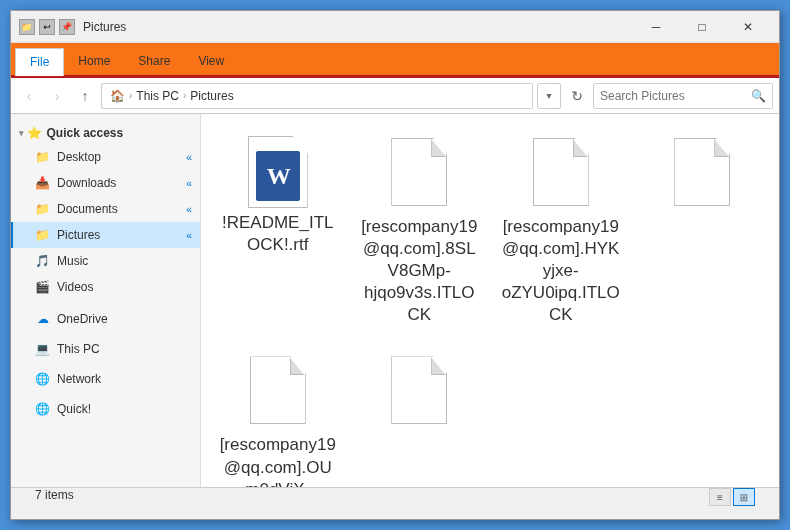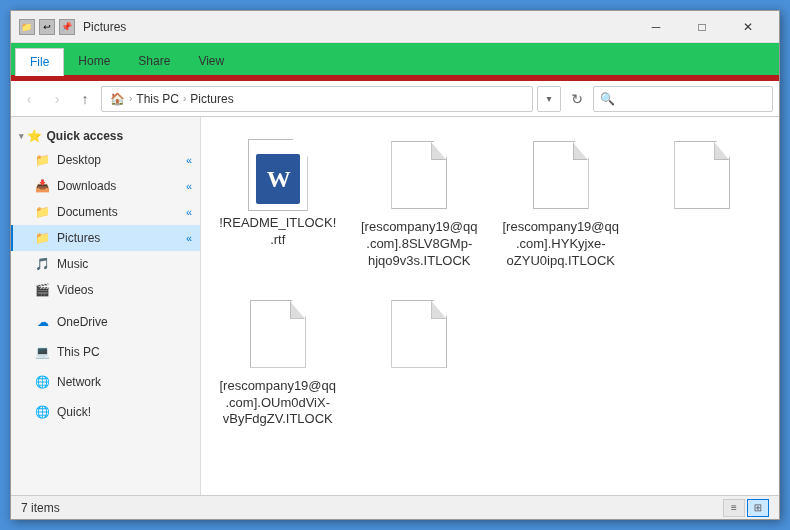--- a/index.html
+++ b/index.html
@@ -61,22 +61,22 @@
       height: 32px;
       display: flex;
       align-items: center;
       justify-content: center;
       font-size: 12px;
       color: #333;
       cursor: pointer;
     }
     
     .ribbon {
-      background: #22c55e;
-      border-bottom: 6px solid #b91c1c;
+      background: #f97316;
+      border-bottom: 3px solid #b91c1c;
     }
     .ribbon-tabs {
       display: flex;
       align-items: flex-end;
       height: 32px;
       padding: 0 4px;
     }
     .ribbon-tab {
       padding: 4px 14px;
       font-size: 12px;
@@ -302,34 +302,34 @@
       margin-top: 8px;
     }
     .word-w {
       color: #fff;
       font-size: 24px;
       font-weight: bold;
       font-family: 'Times New Roman', serif;
       letter-spacing: -2px;
     }
     .file-name {
-      font-size: 13px;
+      font-size: 17px;
       color: #333;
       line-height: 1.3;
       max-width: 120px;
       word-break: break-word;
     }
     
     .status-bar {
-      height: 24px;
+      height: 32px;
       background: #f0f0f0;
       border-top: 1px solid #ccc;
       display: flex;
-      align-items: center;
-      padding: 0 10px;
+      align-items: flex-start;
+      padding: 0 24px;
       font-size: 12px;
       color: #333;
     }
     .status-bar-spacer { flex: 1; }
     .view-toggle {
       display: flex;
       gap: 2px;
     }
     .view-btn {
       width: 22px;
@@ -392,20 +392,21 @@
     <div class="breadcrumb">
       <span>🏠</span>
       <span class="breadcrumb-sep">›</span>
       <span>This PC</span>
       <span class="breadcrumb-sep">›</span>
       <span>Pictures</span>
     </div>
     <div class="address-chevron">▾</div>
     <div class="refresh-btn">↻</div>
     <div class="search-box">
+      <input type="text" placeholder="Search Pictures" style="">
       <span>🔍</span>
     </div>
   </div>
 
   <div class="content-area">
 
     <div class="sidebar">
       <div class="sidebar-section-header">
         <span class="chevron">▾</span>
         <span>⭐</span>

